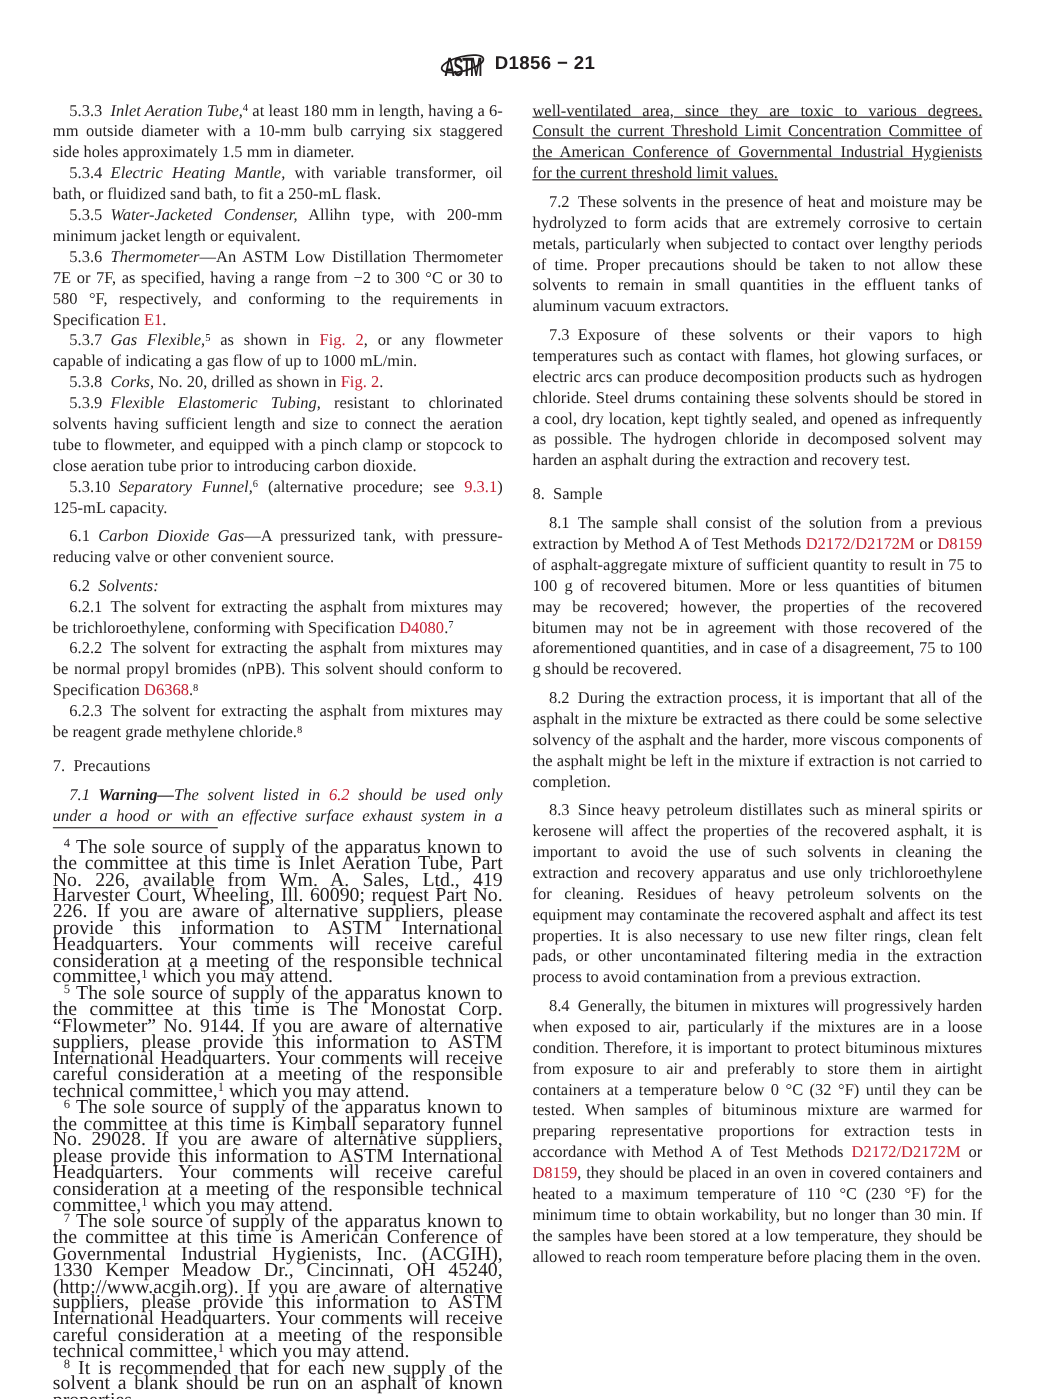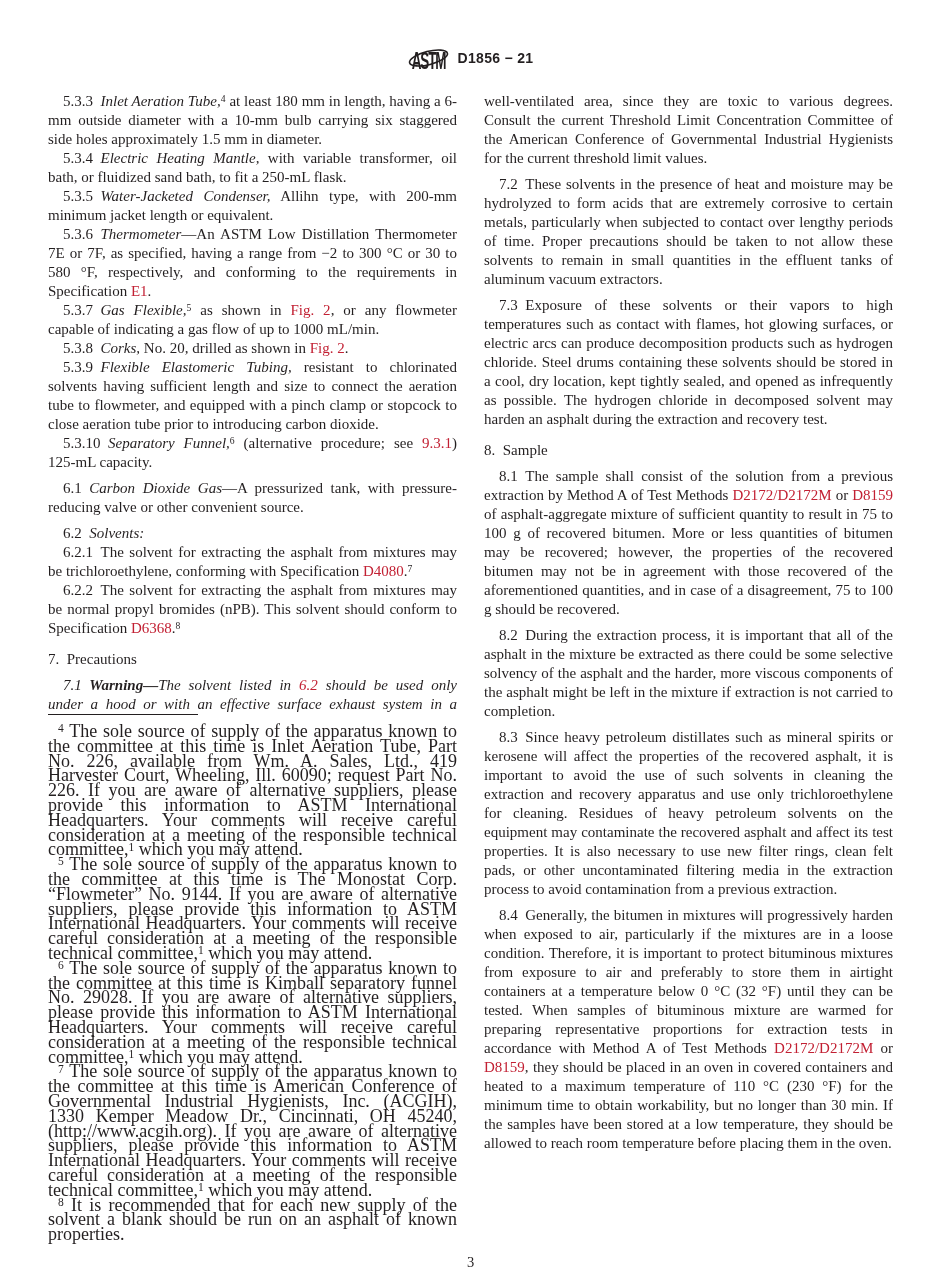--- a/index.html
+++ b/index.html
@@ -4,32 +4,32 @@
 <style>
   html, body { margin: 0; padding: 0; background: #e8e8e8; }
   .page {
     width: 950px; height: 1272px; box-sizing: border-box;
     margin: 0 auto; background: var(--paper, #fff); color: var(--ink, #231f20);
     padding: 40px 57px 0 48px;
     display: flex; flex-direction: column;
     font-family: "Liberation Serif", serif;
   }
   .doc-header { display: flex; justify-content: center; align-items: center; gap: 9px; height: 36px; flex: 0 0 auto; }
-  .designation { font-family: "Liberation Sans", sans-serif; font-weight: bold; font-size: 14px; letter-spacing: 0.3px; }
+  .designation { font-family: "Liberation Sans", sans-serif; font-weight: bold; font-size: 17px; letter-spacing: 0.3px; }
   .logo-wrap { display: inline-flex; align-items: center; }
   .columns { display: flex; gap: 27px; margin-top: 16px; flex: 1 1 auto; align-items: stretch; }
   .col { width: 413px; display: flex; flex-direction: column; }
   .para { font-size: 15px; line-height: 19px; text-align: justify; text-indent: 15px; margin: 0; }
   .para .it { font-style: italic; }
   .para .bd { font-weight: bold; }
   .sup { font-size: 0.64em; line-height: 0; position: relative; top: -0.42em; }
   .lnk { color: var(--link, #c22033); }
   .heading { font-weight: normal; margin-top: 12px; margin-bottom: 6px; text-indent: 0; }
   .spaced { margin-top: 7px; }
-  .continuation { text-indent: 0; }
+  .continuation { text-indent: 0; text-decoration: underline; }
   .jlast { text-align-last: justify; font-style: italic; }
   .footnotes { margin-top: auto; }
   .fn-rule { width: 150px; border-top: 1.3px solid var(--ink, #231f20); margin-bottom: 9px; }
   .footnote { font-size: 18px; line-height: 14.8px; text-align: justify; text-indent: 10px; }
   .doc-footer { flex: 0 0 auto; height: 60px; display: flex; justify-content: center; align-items: flex-start; padding-top: 12px; font-size: 14.5px; }
 </style>
 </head>
 <body>
 
 <div class="page">
@@ -52,20 +52,21 @@
           <div class="para"><span>5.3.5 </span><span class="it">Water-Jacketed Condenser,</span><span> Allihn type, with 200-mm minimum jacket length or equivalent.</span></div>
           <div class="para"><span>5.3.6 </span><span class="it">Thermometer</span><span>—An ASTM Low Distillation Thermometer 7E or 7F, as specified, having a range from −2 to 300 °C or 30 to 580 °F, respectively, and conforming to the requirements in Specification </span><span class="lnk">E1</span><span>.</span></div>
           <div class="para"><span>5.3.7 </span><span class="it">Gas Flexible,</span><span class="sup">5</span><span> as shown in </span><span class="lnk">Fig. 2</span><span>, or any flowmeter capable of indicating a gas flow of up to 1000 mL/min.</span></div>
           <div class="para"><span>5.3.8 </span><span class="it">Corks,</span><span> No. 20, drilled as shown in </span><span class="lnk">Fig. 2</span><span>.</span></div>
           <div class="para"><span>5.3.9 </span><span class="it">Flexible Elastomeric Tubing,</span><span> resistant to chlorinated solvents having sufficient length and size to connect the aeration tube to flowmeter, and equipped with a pinch clamp or stopcock to close aeration tube prior to introducing carbon dioxide.</span></div>
           <div class="para"><span>5.3.10 </span><span class="it">Separatory Funnel,</span><span class="sup">6</span><span> (alternative procedure; see </span><span class="lnk">9.3.1</span><span>) 125-mL capacity.</span></div>
           <div class="para spaced"><span>6.1 </span><span class="it">Carbon Dioxide Gas</span><span>—A pressurized tank, with pressure-reducing valve or other convenient source.</span></div>
           <div class="para spaced"><span>6.2 </span><span class="it">Solvents:</span></div>
           <div class="para"><span>6.2.1 The solvent for extracting the asphalt from mixtures may be trichloroethylene, conforming with Specification </span><span class="lnk">D4080</span><span>.</span><span class="sup">7</span></div>
           <div class="para"><span>6.2.2 The solvent for extracting the asphalt from mixtures may be normal propyl bromides (nPB). This solvent should conform to Specification </span><span class="lnk">D6368</span><span>.</span><span class="sup">8</span></div>
+          <div class="para"><span>6.2.3 The solvent for extracting the asphalt from mixtures may be reagent grade methylene chloride.</span><span class="sup">8</span></div>
           <div class="para heading"><span>7. Precautions</span></div>
           <div class="para spaced jlast"><span>7.1 </span><span class="bd">Warning—</span><span>The solvent listed in </span><span class="lnk">6.2</span><span> should be used only under a hood or with an effective surface exhaust system in a</span></div>
         </div>
       <div class="footnotes">
         <div class="fn-rule"></div>
         <div>
             <div class="para footnote"><span class="sup">4</span><span> The sole source of supply of the apparatus known to the committee at this time is Inlet Aeration Tube, Part No. 226, available from Wm. A. Sales, Ltd., 419 Harvester Court, Wheeling, Ill. 60090; request Part No. 226. If you are aware of alternative suppliers, please provide this information to ASTM International Headquarters. Your comments will receive careful consideration at a meeting of the responsible technical committee,</span><span class="sup">1</span><span> which you may attend.</span></div>
             <div class="para footnote"><span class="sup">5</span><span> The sole source of supply of the apparatus known to the committee at this time is The Monostat Corp. “Flowmeter” No. 9144. If you are aware of alternative suppliers, please provide this information to ASTM International Headquarters. Your comments will receive careful consideration at a meeting of the responsible technical committee,</span><span class="sup">1</span><span> which you may attend.</span></div>
             <div class="para footnote"><span class="sup">6</span><span> The sole source of supply of the apparatus known to the committee at this time is Kimball separatory funnel No. 29028. If you are aware of alternative suppliers, please provide this information to ASTM International Headquarters. Your comments will receive careful consideration at a meeting of the responsible technical committee,</span><span class="sup">1</span><span> which you may attend.</span></div>
             <div class="para footnote"><span class="sup">7</span><span> The sole source of supply of the apparatus known to the committee at this time is American Conference of Governmental Industrial Hygienists, Inc. (ACGIH), 1330 Kemper Meadow Dr., Cincinnati, OH 45240, (http://www.acgih.org). If you are aware of alternative suppliers, please provide this information to ASTM International Headquarters. Your comments will receive careful consideration at a meeting of the responsible technical committee,</span><span class="sup">1</span><span> which you may attend.</span></div>

